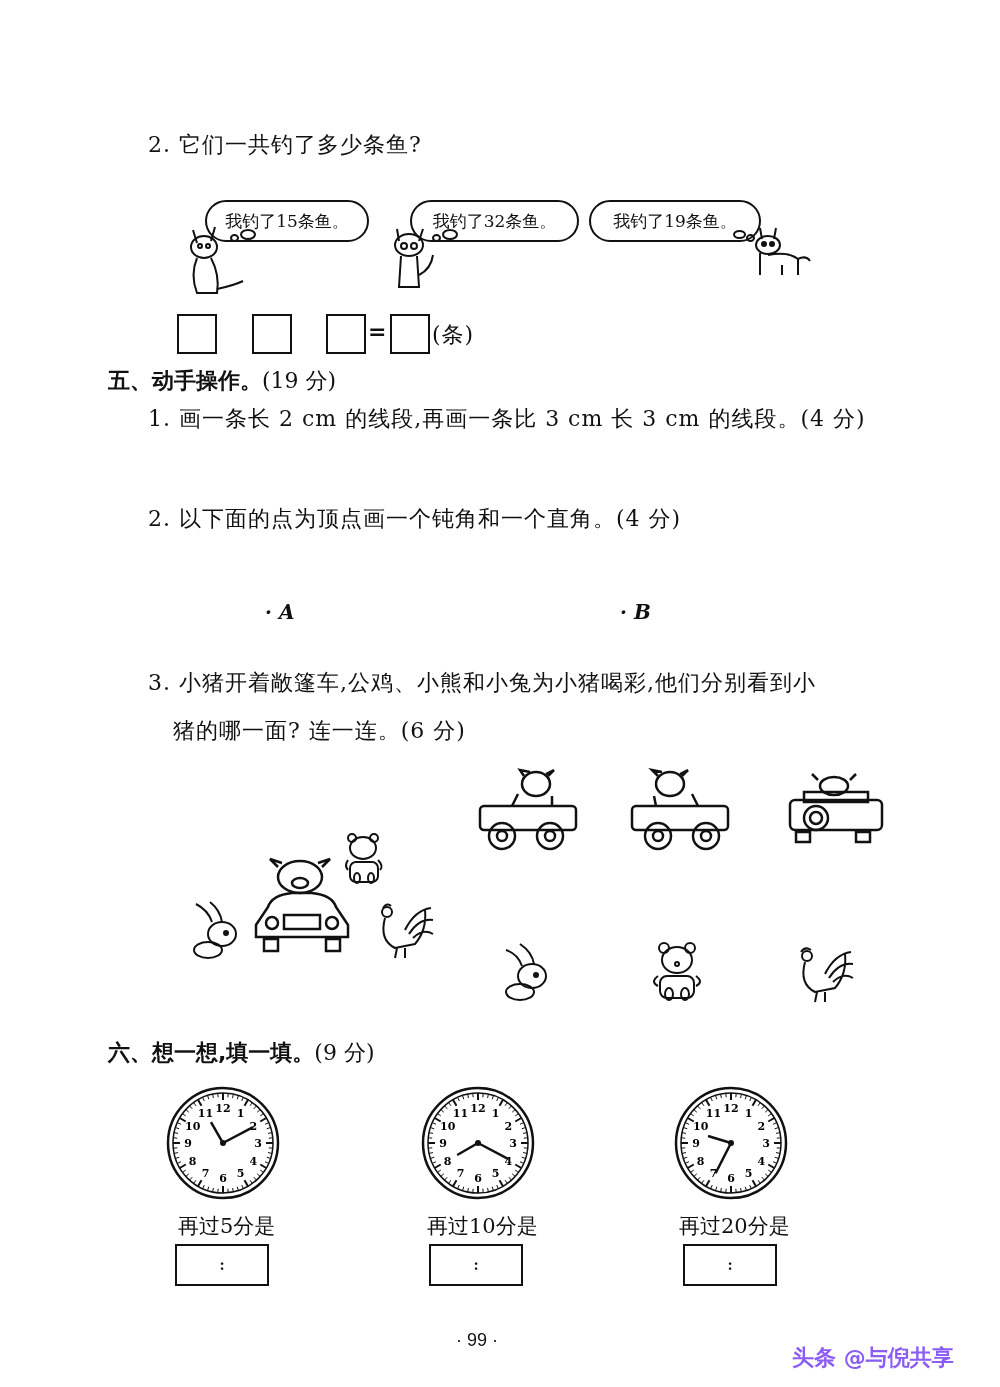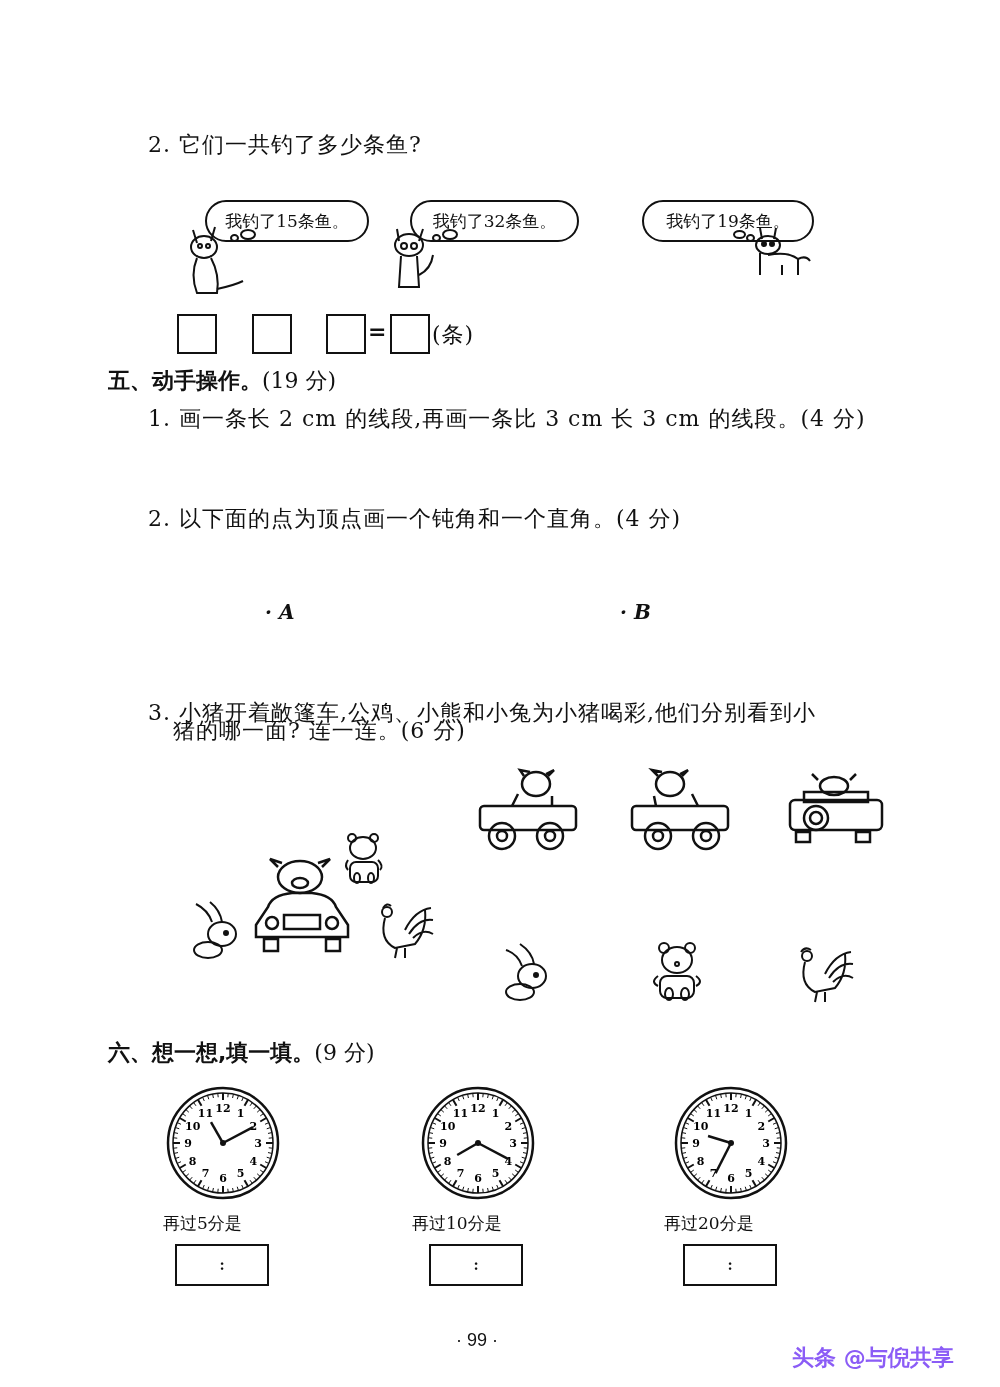--- a/index.html
+++ b/index.html
@@ -8,39 +8,39 @@
   .abs { position: absolute; }
   .q { font-size: 22px; letter-spacing: 1px; white-space: nowrap; }
   .sec { font-size: 22px; font-weight: bold; font-family: "DejaVu Sans", "Liberation Sans", sans-serif; white-space: nowrap; }
   .sec .pts { font-weight: normal; font-family: "DejaVu Serif", serif; }
   .cloud { position: absolute; height: 38px; border: 2px solid #111; border-radius: 22px;
            display: flex; align-items: center; justify-content: center; font-size: 17px; background:#fff;margin-top:20px; }
   .bub { position: absolute; border: 2px solid #111; border-radius: 50%; }
   .box { position: absolute; width: 36px; height: 36px; border: 2px solid #111; }
   .pt { font-style: italic; font-weight: bold; font-size: 20px; }
   .clock { position: absolute; width: 116px; height: 116px; }
-  .cap { position: absolute; font-size: 17px; white-space: nowrap; }
+  .cap { position: absolute; font-size: 21px; white-space: nowrap; margin-left: 15px; }
   .ansbox { position: absolute; width: 90px; height: 38px; border: 2px solid #111;
             display:flex; align-items:center; justify-content:center; font-size: 14px; font-weight:bold; }
   .pic { position: absolute; }
   .pageno { font-family: "Liberation Sans", sans-serif; font-size: 18px; }
   .wm { font-family: "DejaVu Sans", sans-serif; font-size: 22px; color: #8b5cf6; font-weight: bold; }
 </style>
 </head>
 <body>
 
 <div class="abs q" style="left:148px;top:130px;">2. 它们一共钓了多少条鱼?</div>
 
 <div class="cloud" style="left:205px;top:180px;width:160px;">
     <span>我钓了15条鱼。</span>
   </div>
 <div class="cloud" style="left:410px;top:180px;width:165px;">
     <span>我钓了32条鱼。</span>
   </div>
-<div class="cloud" style="left:642px;top:180px;width:168px;">
+<div class="cloud" style="left:589px;top:180px;width:168px;">
     <span>我钓了19条鱼。</span>
   </div>
 <div class="bub" style="left:230px;top:234px;width:5px;height:4px;"></div>
 <div class="bub" style="left:240px;top:229px;width:12px;height:7px;"></div>
 <div class="bub" style="left:432px;top:234px;width:5px;height:4px;"></div>
 <div class="bub" style="left:442px;top:229px;width:12px;height:7px;"></div>
 <div class="bub" style="left:733px;top:230px;width:9px;height:5px;"></div>
 <div class="bub" style="left:746px;top:234px;width:5px;height:4px;"></div>
 
 <svg class="pic" style="left:185px;top:225px;" width="65" height="75">
@@ -83,21 +83,21 @@
 
 <div class="abs sec" style="left:108px;top:366px;">
   <span>五、动手操作。</span><span class="pts">(19 分)</span>
 </div>
 <div class="abs q" style="left:148px;top:404px;">1. 画一条长 2 cm 的线段,再画一条比 3 cm 长 3 cm 的线段。(4 分)</div>
 <div class="abs q" style="left:148px;top:504px;">2. 以下面的点为顶点画一个钝角和一个直角。(4 分)</div>
 
 <div class="abs pt" style="left:265px;top:600px;">· <span>A</span></div>
 <div class="abs pt" style="left:620px;top:600px;">· <span>B</span></div>
 
-<div class="abs q" style="left:148px;top:698px;">3. 小猪开着敞篷车,公鸡、小熊和小兔为小猪喝彩,他们分别看到小</div>
+<div class="abs q" style="left:148px;top:668px;">3. 小猪开着敞篷车,公鸡、小熊和小兔为小猪喝彩,他们分别看到小</div>
 <div class="abs q" style="left:173px;top:716px;">猪的哪一面? 连一连。(6 分)</div>
 
 <svg class="pic" style="left:190px;top:900px;" width="55" height="62">
   <g fill="none" stroke="#111" stroke-width="2">
     <path d="M6 4 Q18 10 22 22 M20 2 Q30 10 32 22"></path>
       <ellipse cx="32" cy="34" rx="14" ry="12"></ellipse>
     <circle cx="36" cy="33" r="2" fill="#111"></circle>
       <ellipse cx="18" cy="50" rx="14" ry="8"></ellipse>
   </g>
 </svg>

